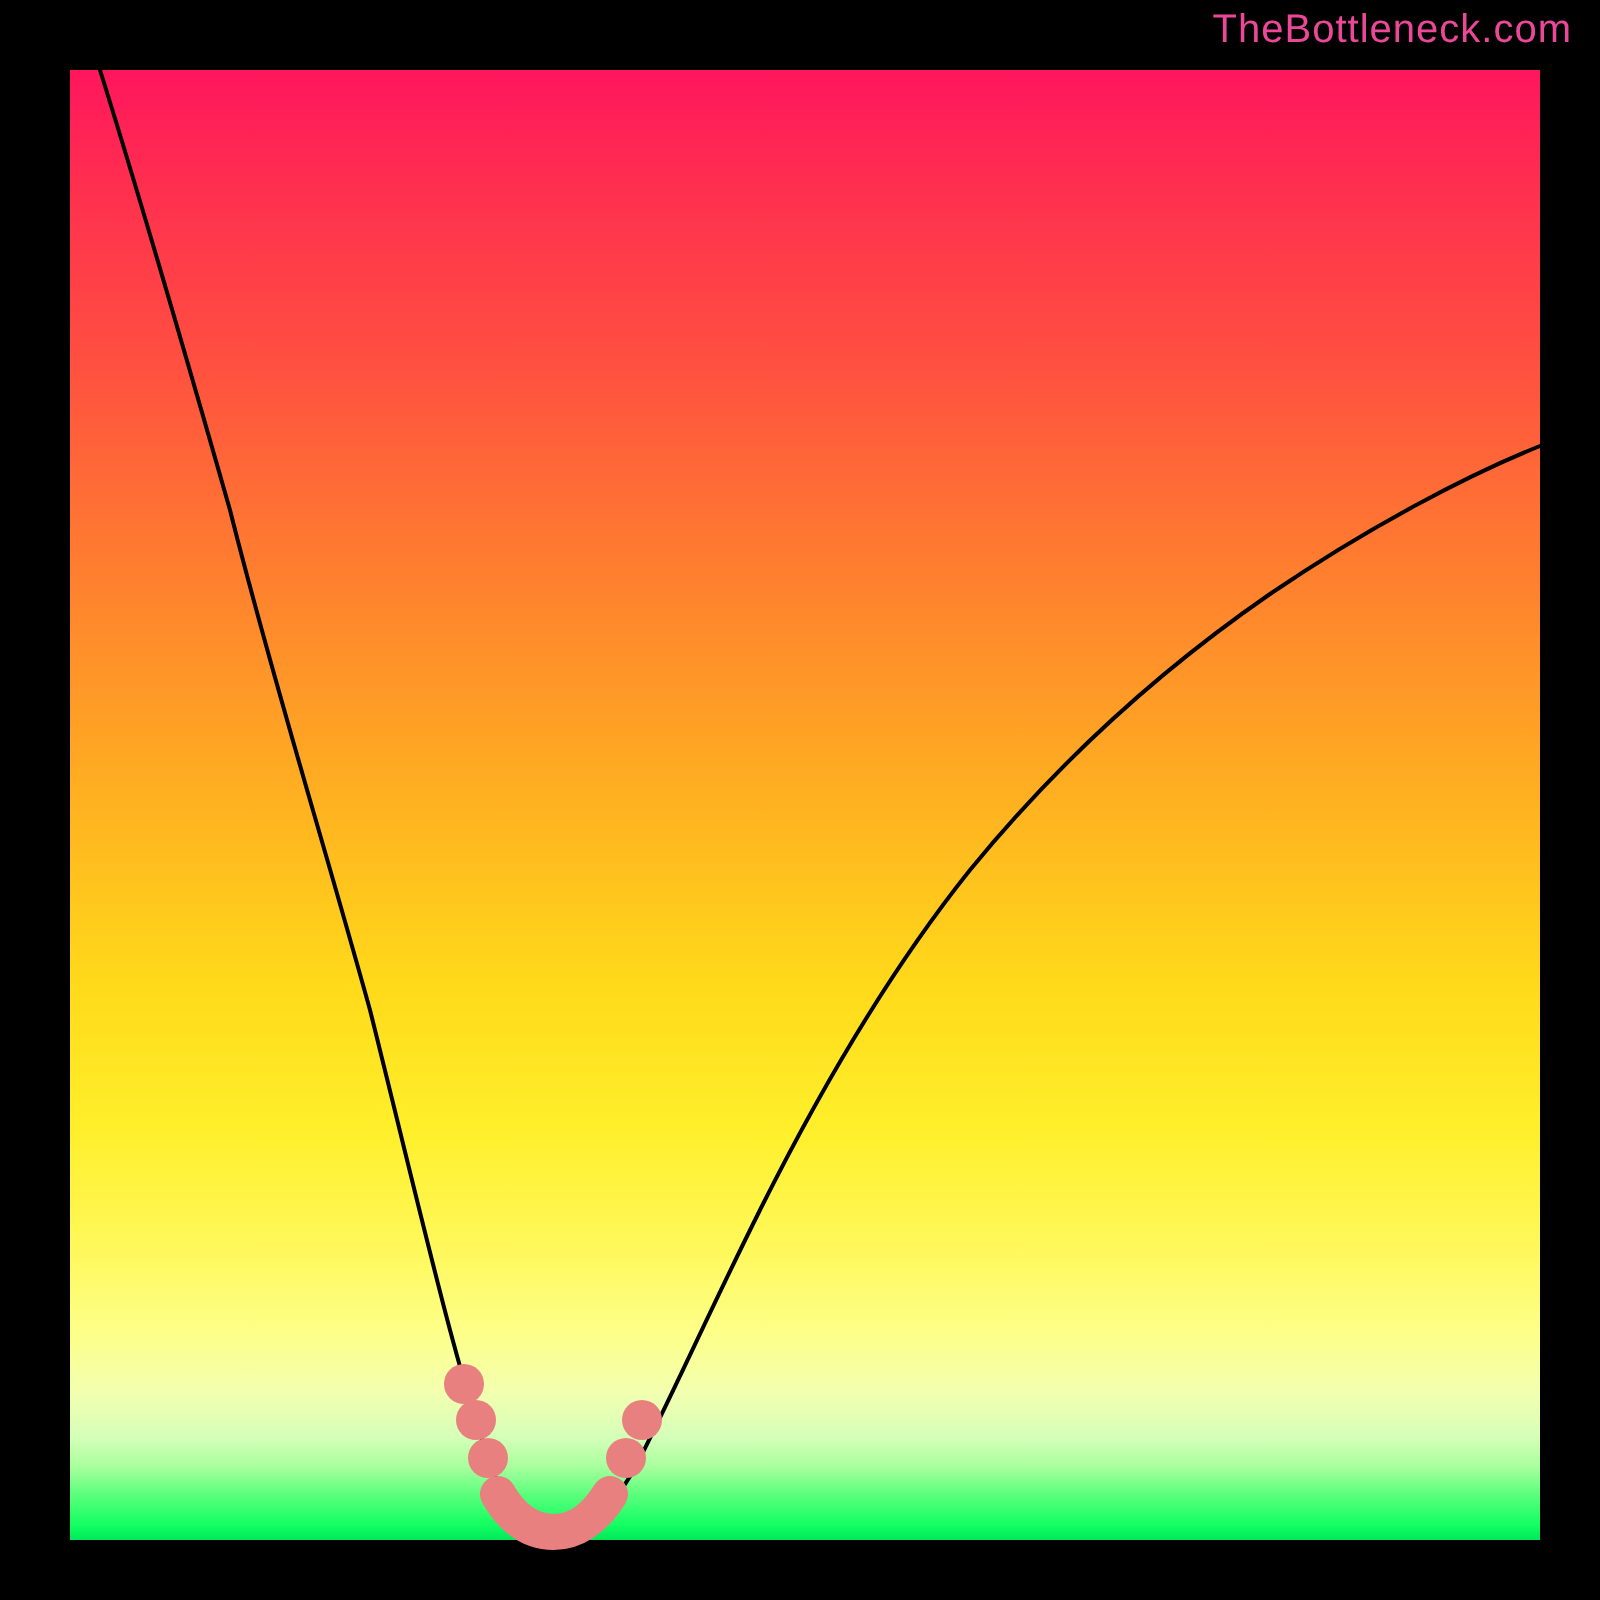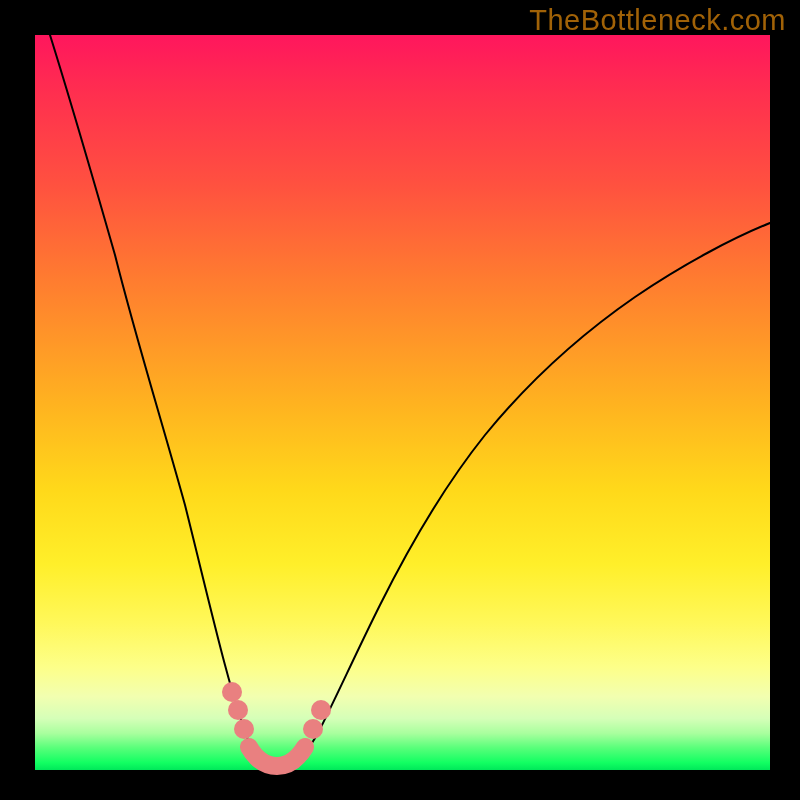--- a/index.html
+++ b/index.html
@@ -40,22 +40,22 @@
       #a9ff9e 95%,
       #58ff7a 97%,
       #12ff62 99%,
       #00e85a 100%
     );
   }
   .watermark {
     position: absolute;
     top: 4px;
     right: 14px;
-    color: #a16207;
-    font-size: 29px;
+    color: #ec4899;
+    font-size: 20px;
     font-weight: 500;
     letter-spacing: 0.5px;
     user-select: none;
   }
   svg.curve {
     position: absolute;
     left: 0;
     top: 0;
     width: 735px;
     height: 735px;

